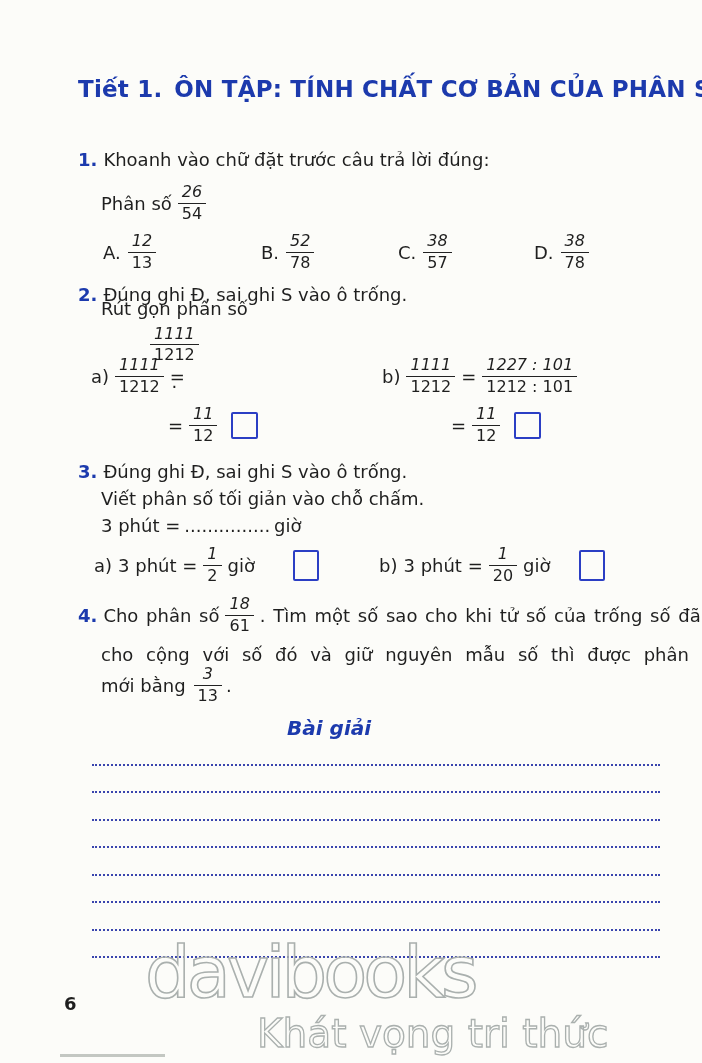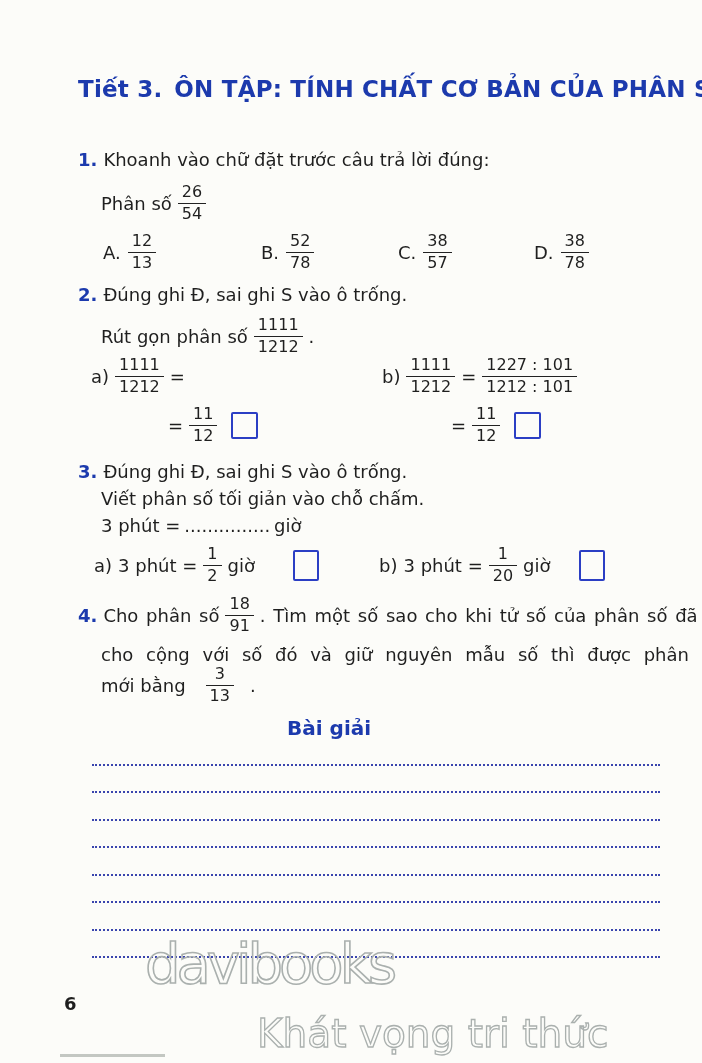--- a/index.html
+++ b/index.html
@@ -11,46 +11,46 @@
   }
   .row{position:absolute;display:flex;align-items:center;gap:6px;white-space:nowrap;}
   .qnum{color:#1c3aad;font-weight:bold;}
   .title{
     position:absolute;left:78px;top:76px;width:600px;
     font-size:23px;font-weight:bold;color:#1c3aad;letter-spacing:0.2px;white-space:nowrap;
   }
   .title .main{margin-left:12px;}
   .frac{display:inline-block;text-align:center;vertical-align:middle;
         font-size:16px;line-height:1.15;}
-  .frac .n{display:block;padding:0 4px 1px;}
+  .frac .n{display:block;padding:0 4px 1px;font-style:italic;}
   .frac .d{display:block;border-top:1.8px solid #222;padding:1px 4px 0;}
   .abox{display:inline-block;border:2.2px solid #2b3ec4;border-radius:2px;background:transparent;}
   .abox.sm{width:23px;height:23px;}
   .abox.tall{width:22px;height:27px;}
   .solution{
     position:absolute;left:287px;top:716px;
-    color:#1c3aad;font-weight:bold;font-size:20px;
+    color:#1c3aad;font-weight:bold;font-style:italic;font-size:20px;
   }
   .dline{position:absolute;left:92px;width:568px;height:0;
          border-bottom:2px dotted #3a45ae;}
   .dots{letter-spacing:0px;}
   .pagenum{position:absolute;left:64px;top:993px;font-weight:bold;font-size:18px;}
-  .wm1{position:absolute;left:145px;top:936px;font-size:56px;line-height:1;
+  .wm1{position:absolute;left:145px;top:936px;font-size:72px;line-height:1;
        letter-spacing:-4px;color:transparent;-webkit-text-stroke:1.6px #aab0ae;}
   .wm2{position:absolute;left:241px;top:1014px;font-size:39px;line-height:1;
        color:transparent;margin-left:16px;-webkit-text-stroke:1.3px #aab0ae;}
   .scanmark{position:absolute;left:60px;top:1054px;width:105px;height:3px;background:#c3c7c2;}
   .ws2{word-spacing:2px;}
   .ws7{word-spacing:7px;}
 </style>
 </head>
 <body>
 
 <div class="title">
-  <span>Tiết 3.</span><span class="main">ÔN TẬP: TÍNH CHẤT CƠ BẢN CỦA PHÂN SỐ</span>
+  <span>Tiết 1.</span><span class="main">ÔN TẬP: TÍNH CHẤT CƠ BẢN CỦA PHÂN SỐ</span>
 </div>
 
 <div class="row" style="left:78px;top:149px;">
   <span class="qnum">1.</span>
   <span>Khoanh vào chữ đặt trước câu trả lời đúng:</span>
 </div>
 
 <div class="row" style="left:101px;top:180px;height:46px;">
   <span>Phân số</span>
   <span class="frac">
@@ -86,21 +86,21 @@
     <span class="n">38</span>
     <span class="d">78</span>
   </span>
 </div>
 
 <div class="row" style="left:78px;top:284px;">
   <span class="qnum">2.</span>
   <span>Đúng ghi Đ, sai ghi S vào ô trống.</span>
 </div>
 
-<div class="row" style="left:101px;top:314px;height:44px;">
+<div class="row" style="left:101px;top:298px;height:44px;flex-direction:column;">
   <span>Rút gọn phân số</span>
   <span class="frac">
     <span class="n">1111</span>
     <span class="d">1212</span>
   </span>
   <span>.</span>
 </div>
 
 <div class="row" style="left:91px;top:354px;height:44px;">
   <span>a)</span>
@@ -172,28 +172,28 @@
   </span>
   <span>giờ</span>
   <span class="abox tall" style="margin-left:22px;"></span>
 </div>
 
 <div class="row ws2" style="left:78px;top:594px;height:42px;">
   <span class="qnum">4.</span>
   <span>Cho phân số</span>
   <span class="frac">
     <span class="n">18</span>
-    <span class="d">91</span>
-  </span>
-  <span>. Tìm một số sao cho khi tử số của phân số đã</span>
+    <span class="d">61</span>
+  </span>
+  <span>. Tìm một số sao cho khi tử số của trống số đã</span>
 </div>
 <div class="row ws7" style="left:101px;top:644px;">
   <span>cho cộng với số đó và giữ nguyên mẫu số thì được phân số</span>
 </div>
-<div class="row" style="left:101px;top:662px;height:46px;gap:16px;">
+<div class="row" style="left:101px;top:662px;height:46px;gap:4px;">
   <span style="margin-right:4px;">mới bằng</span>
   <span class="frac">
     <span class="n">3</span>
     <span class="d">13</span>
   </span>
   <span>.</span>
 </div>
 
 <div class="solution">Bài giải</div>
 

